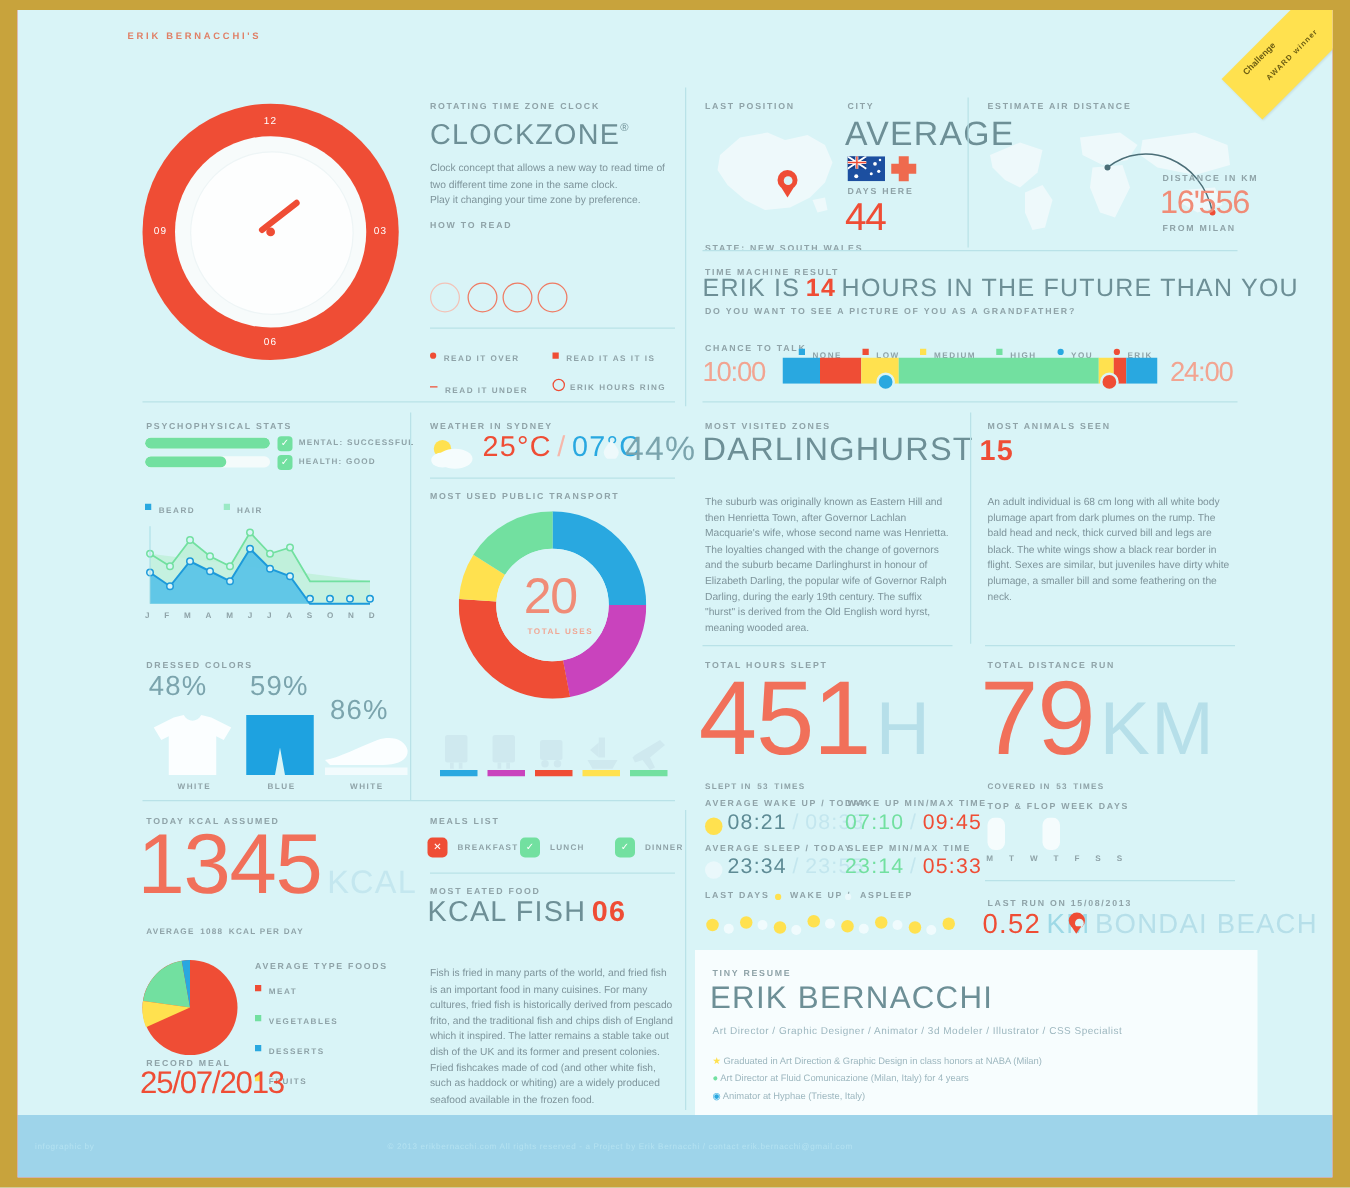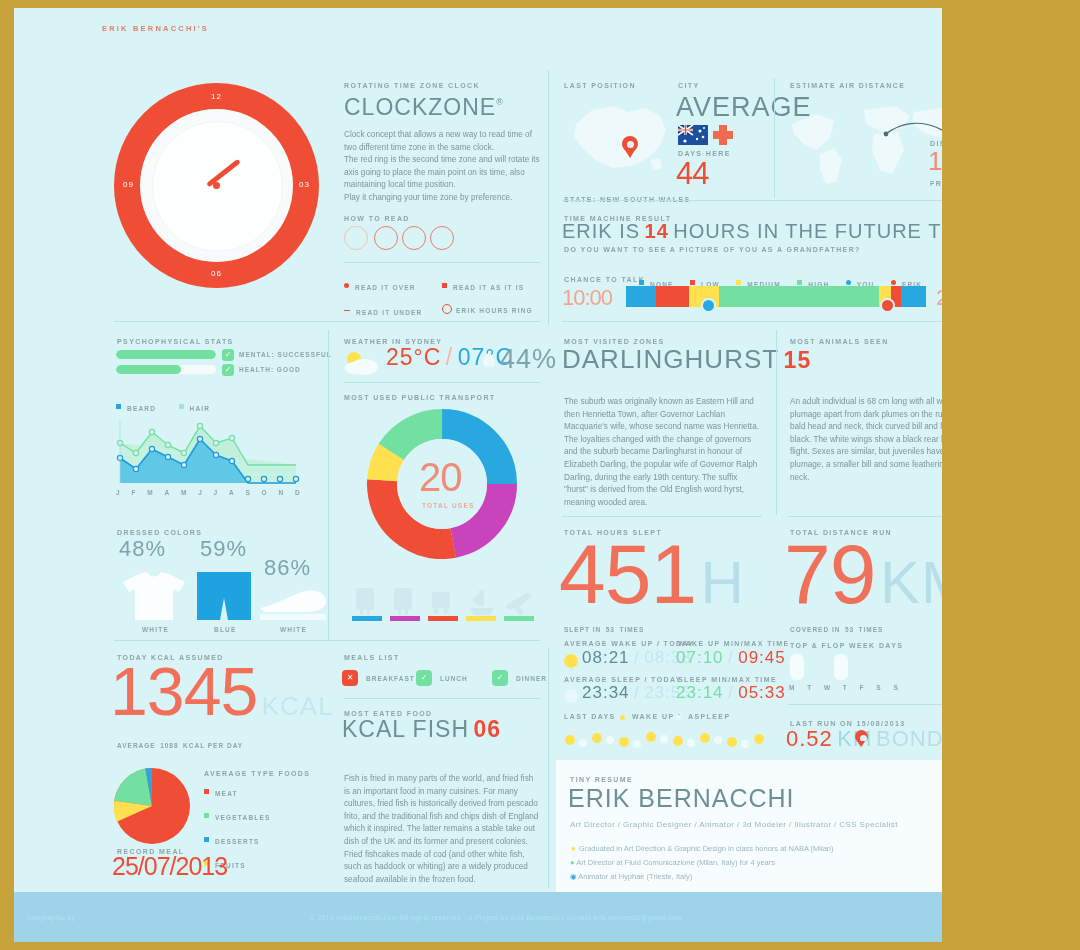--- a/index.html
+++ b/index.html
@@ -3,21 +3,21 @@
 <meta charset="utf-8">
 <style>
   html,body{margin:0;padding:0;}
   body{
     width:1080px;height:950px;
     background:#c8a33c;
     font-family:"Liberation Sans",sans-serif;
     overflow:hidden;
   }
   .page{
-    position:absolute;left:14px;top:8px;width:928px;height:934px;
+    position:absolute;left:14px;top:8px;width:1052px;height:934px;
     background:#f0abfc;overflow:hidden;
   }
   .sheet{position:absolute;left:0;top:0;width:1052px;height:884px;background:#d9f4f7;}
   .cond{font-family:"Liberation Sans Narrow","Liberation Sans",sans-serif;}
   .lbl{
     font-size:7px;letter-spacing:1.4px;color:#8fa3a8;text-transform:uppercase;
     font-family:"Liberation Sans",sans-serif;font-weight:bold;
   }
   .hdgbig{
     font-family:"Liberation Sans Narrow","Liberation Sans",sans-serif;
@@ -97,21 +97,20 @@
     <div class="hand"></div>
     <div class="hub"></div>
   </div>
 
   <div style="position:absolute;left:330px;top:74px;width:196px;">
     <div class="lbl">ROTATING TIME ZONE CLOCK</div>
     <div style="margin-top:5px;">
       <span class="hdgbig" style="font-size:23px;">CLOCKZONE</span><span class="hdgbig" style="font-size:9px;vertical-align:10px;">®</span>
     </div>
     <div class="body-txt" style="margin-top:8px;">Clock concept that allows a new way to read time of two different time zone in the same clock.</div>
-    <div class="body-txt">The red ring is the second time zone and will rotate its axis going to place the main point on its time, also maintaining local time position.</div>
     <div class="body-txt">Play it changing your time zone by preference.</div>
     <div class="lbl" style="margin-top:10px;">HOW TO READ</div>
   </div>
 
   <div class="htr dim" style="left:330px;top:218px;"></div>
   <div class="htr" style="left:360px;top:218px;"></div>
   <div class="htr" style="left:388px;top:218px;"></div>
   <div class="htr" style="left:416px;top:218px;"></div>
 
   <div class="hr" style="left:330px;top:254px;width:196px;"></div>

